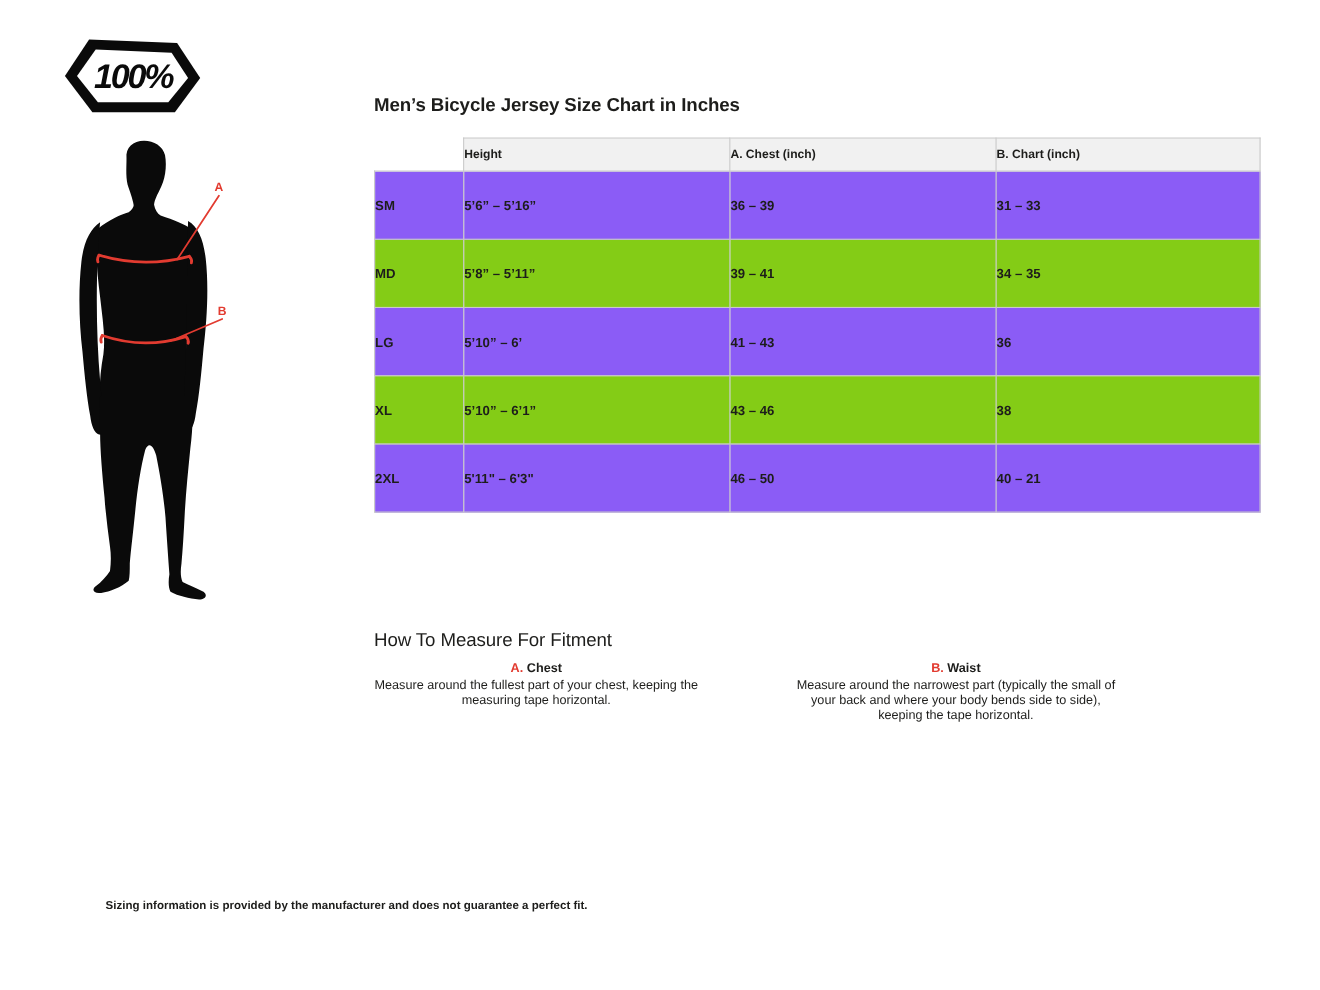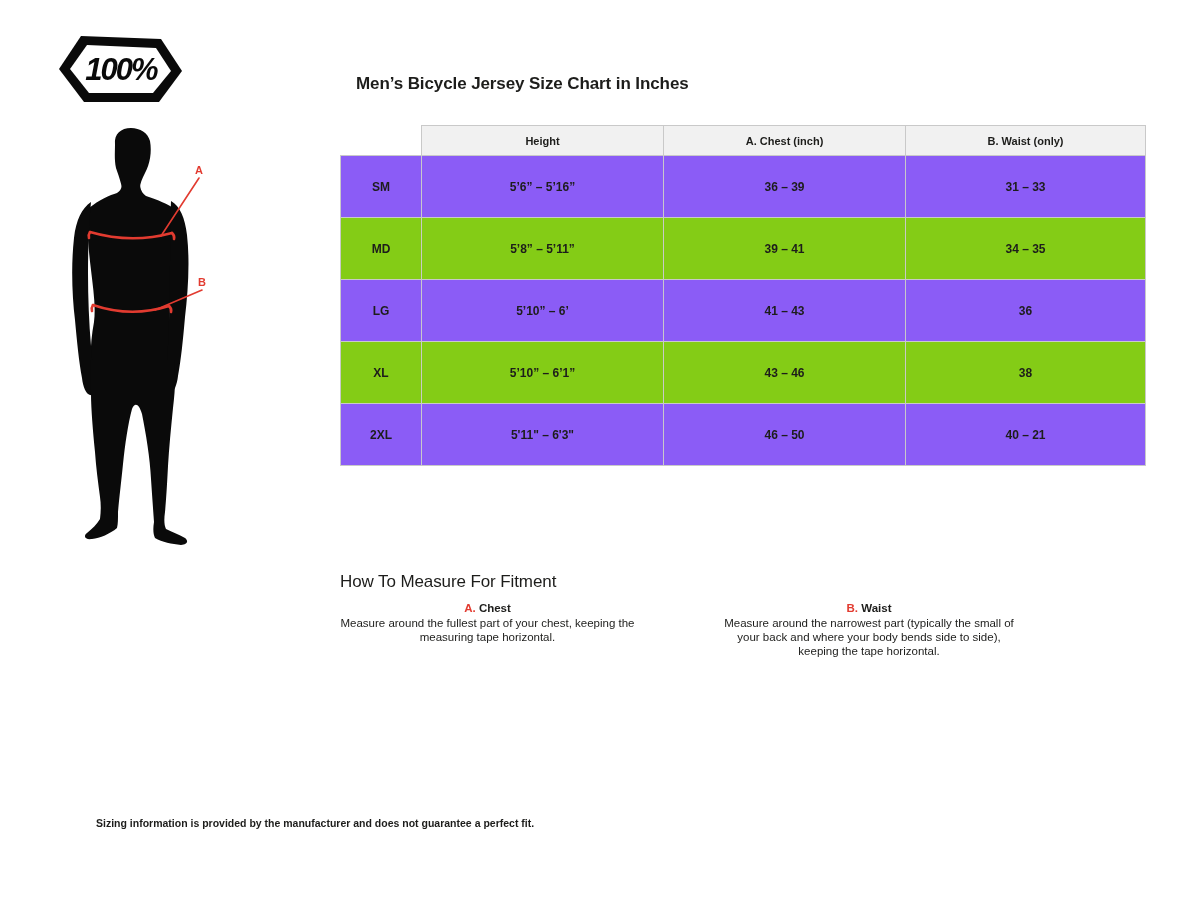--- a/index.html
+++ b/index.html
@@ -22,37 +22,37 @@
 
   
   .figure { position: absolute; left: 55px; top: 108px; width: 160px; height: 440px; }
   .figure .body-shape { fill: #0a0a0a; }
   .figure .measure-line { fill: none; stroke-width: 2.6px; stroke-linecap: round; }
   .figure .callout-line { fill: none; stroke-width: 1.6px; stroke-linecap: round; }
   .figure text { font-family: "Liberation Sans", sans-serif; font-weight: 700; font-size: 11px; }
 
   
   .page-title {
-    position: absolute; left: 340px; top: 74px;
-    font-size: 17px; font-weight: 700; letter-spacing: -0.1px; margin-left: 16px;
+    position: absolute; left: 340px; top: 86px;
+    font-size: 17px; font-weight: 700; letter-spacing: -0.1px;
   }
 
   
   table.size-chart {
     position: absolute; left: 340px; top: 125px;
     border-collapse: collapse; table-layout: fixed;
   }
   table.size-chart col.c-size   { width: 81px; }
   table.size-chart col.c-height { width: 242px; }
   table.size-chart col.c-chest  { width: 242px; }
   table.size-chart col.c-waist  { width: 240px; }
   table.size-chart thead tr { height: 30px; }
   table.size-chart tbody tr { height: 62px; }
   table.size-chart th, table.size-chart td {
-    border: 1px solid #c9c9c9; text-align: center; vertical-align: middle;
+    border: 1px solid #c9c9c9; text-align: left; vertical-align: middle;
     color: #1d1d1b;
     margin-top: 21px;
   }
   table.size-chart th {
     background: #f1f1f1; font-size: 11px; font-weight: 700;
   }
   table.size-chart th.blank { background: #ffffff; border: none; }
   table.size-chart td { background: #84cc16; font-size: 12px; font-weight: 700; }
   table.size-chart tr.shaded td { background: #8b5cf6; }
 
@@ -131,21 +131,21 @@
         <col class="c-size">
         <col class="c-height">
         <col class="c-chest">
         <col class="c-waist">
       </colgroup>
     <thead>
       <tr>
         <th class="blank"></th>
         <th>Height</th>
         <th>A. Chest (inch)</th>
-        <th>B. Waist (only)</th>
+        <th>B. Chart (inch)</th>
       </tr>
     </thead>
     <tbody>
       <tr class="shaded">
         <td>SM</td>
         <td>5’6” – 5’16”</td>
         <td>36 – 39</td>
         <td>31 – 33</td>
       </tr>
       <tr>

